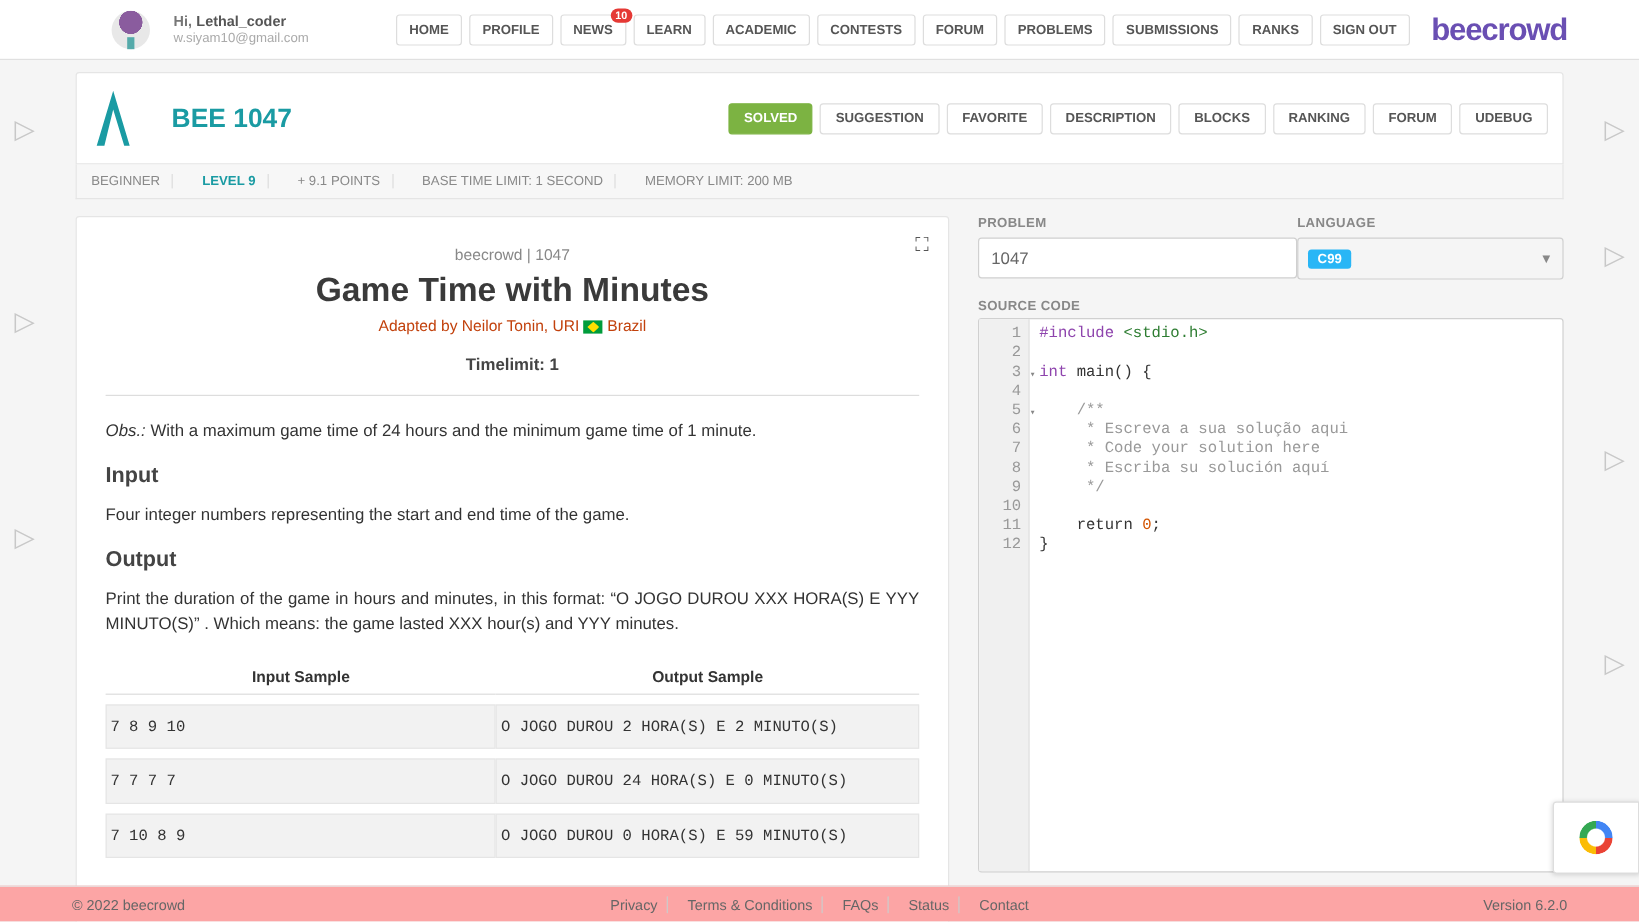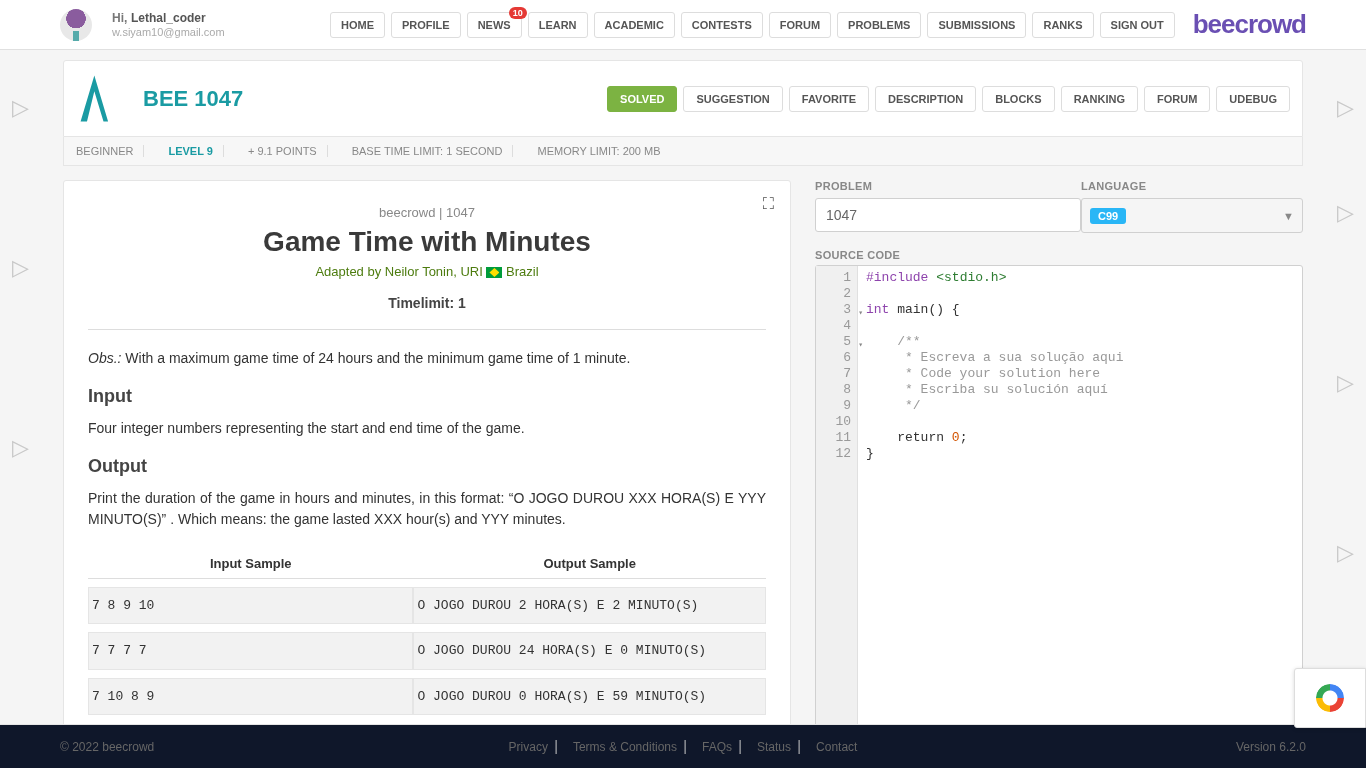--- a/index.html
+++ b/index.html
@@ -1,20 +1,20 @@
 <!DOCTYPE html>
 <html><head>
 <meta charset="utf-8">
 <style>
 * { box-sizing: border-box; margin: 0; padding: 0; }
 body { font-family: 'Segoe UI', Arial, sans-serif; font-size: 13px; color: #444; background: #f5f5f5; overflow: hidden; width: 1366px; height: 768px; position: relative; }
 
 
 .topbar { height: 50px; background: #fff; border-bottom: 1px solid #e0e0e0; display: flex; align-items: center; padding: 0 60px; position: relative; }
-.user-block { display: flex; align-items: center; gap: 20px; width: 230px; }
+.user-block { display: flex; align-items: center; gap: 20px; width: 230px; justify-content: center; }
 .avatar { width: 32px; height: 32px; border-radius: 50%; background: radial-gradient(circle at 50% 30%, #8a5c9e 35%, #e8e8e8 36%); position: relative; }
 .avatar::after { content: ""; position: absolute; left: 13px; top: 22px; width: 6px; height: 10px; background: #5aa; }
 .user-text { line-height: 1.2; }
 .user-hi { color: #777; font-weight: 600; font-size: 12px; }
 .user-name { color: #555; font-weight: 700; font-size: 12px; }
 .user-email { color: #aaa; font-size: 11px; }
 
 .nav { display: flex; gap: 6px; margin-left: 40px; }
 .nav button { background: #fff; border: 1px solid #ddd; border-radius: 3px; padding: 6px 10px; font-size: 11px; color: #555; cursor: pointer; font-weight: 600; position: relative; }
 .badge { position: absolute; top: -6px; right: -6px; background: #e53935; color: #fff; border-radius: 8px; font-size: 9px; padding: 1px 4px; font-weight: 700; }
@@ -44,21 +44,21 @@
 .meta span:last-child { border-right: none; }
 .meta .lvl { color: #1a9ba3; font-weight: 600; }
 
 .cols { display: flex; gap: 24px; margin-top: 14px; }
 .left { width: 728px; border: 1px solid #e5e5e5; background: #fff; border-radius: 3px; padding: 18px 24px 24px; position: relative; height: 594px; overflow: hidden; }
 .right { flex: 1; }
 
 .expand { position: absolute; right: 16px; top: 14px; font-size: 16px; color: #555; cursor: pointer; }
 .pmeta { text-align: center; color: #888; font-size: 13px; margin-top: 6px; }
 .ptitle { text-align: center; font-size: 28px; font-weight: 700; color: #3a3a3a; margin-top: 6px; }
-.padapt { text-align: center; font-size: 13px; color: #4d7c0f; margin-top: 6px; }
+.padapt { text-align: center; font-size: 13px; color: #c2410c; margin-top: 6px; }
 .flag { display: inline-block; width: 16px; height: 11px; background: linear-gradient(#009c3b,#009c3b); position: relative; vertical-align: middle; }
 .flag::after { content:""; position:absolute; left:3px; top:1px; width:10px; height:9px; background:#ffdf00; clip-path: polygon(50% 0,100% 50%,50% 100%,0 50%); }
 .tlimit { text-align: center; font-weight: 700; margin-top: 16px; font-size: 14px; }
 .hr { border: none; border-top: 1px solid #ddd; margin: 18px 0; }
 .desc { font-size: 14px; color: #333; line-height: 1.5; text-align: justify; }
 .desc p { margin-bottom: 12px; }
 .desc h3 { font-size: 18px; color: #444; margin: 14px 0 8px; font-weight: 700; }
 .desc em { font-style: italic; }
 
 table.samples { width: 100%; border-collapse: separate; border-spacing: 0 8px; font-size: 13px; }
@@ -85,21 +85,21 @@
 .kw { color: #8e44ad; }
 .str { color: #2e7d32; }
 .num { color: #d35400; }
 .cm { color: #999; }
 
 .submitrow { display: flex; gap: 14px; margin-top: 16px; align-items: flex-start; }
 .noteinp { flex: 1; border: 1px solid #d0d0d0; border-radius: 3px; padding: 10px 10px; font-size: 13px; color: #aaa; background:#fff; height: 22px; overflow:hidden; }
 .submitbtn { background: #8bc34a; color: #fff; font-weight: 700; font-size: 15px; border: none; border-radius: 2px; padding: 10px 28px 6px; cursor: pointer; height: 24px; overflow:hidden; letter-spacing:0.5px;}
 
 
-.footer { position: absolute; bottom: 0; left: 0; right: 0; height: 44px; background: #0f172a; border-top: 1px solid #e5e5e5; display: flex; align-items: center; padding: 0 60px; font-size: 12px; color: #666; }
+.footer { position: absolute; bottom: 0; left: 0; right: 0; height: 30px; background: #fca5a5; border-top: 1px solid #e5e5e5; display: flex; align-items: center; padding: 0 60px; font-size: 12px; color: #666; }
 .footer .links { position: absolute; left: 50%; transform: translateX(-50%); display: flex; gap: 8px; }
 .footer .links span { padding: 0 8px; border-right: 1px solid #ccc; }
 .footer .links span:last-child { border-right: none; }
 .footer .ver { margin-left: auto; }
 
 
 .recap { position: absolute; right: 0; bottom: 40px; width: 72px; height: 60px; background: #fff; border: 1px solid #ddd; border-radius: 3px 0 0 3px; box-shadow: 0 1px 4px rgba(0,0,0,.15); display: flex; flex-direction: column; align-items: center; justify-content: center; font-size: 7px; color: #888; gap: 2px; }
 .recap .ri { width: 28px; height: 28px; border-radius: 50%; background: conic-gradient(#4285f4 0 90deg,#ea4335 90deg 180deg,#fbbc05 180deg 270deg,#34a853 270deg 360deg); mask: radial-gradient(circle, transparent 7px, #000 8px); -webkit-mask: radial-gradient(circle, transparent 7px, #000 8px);}
 </style>
 </head>

